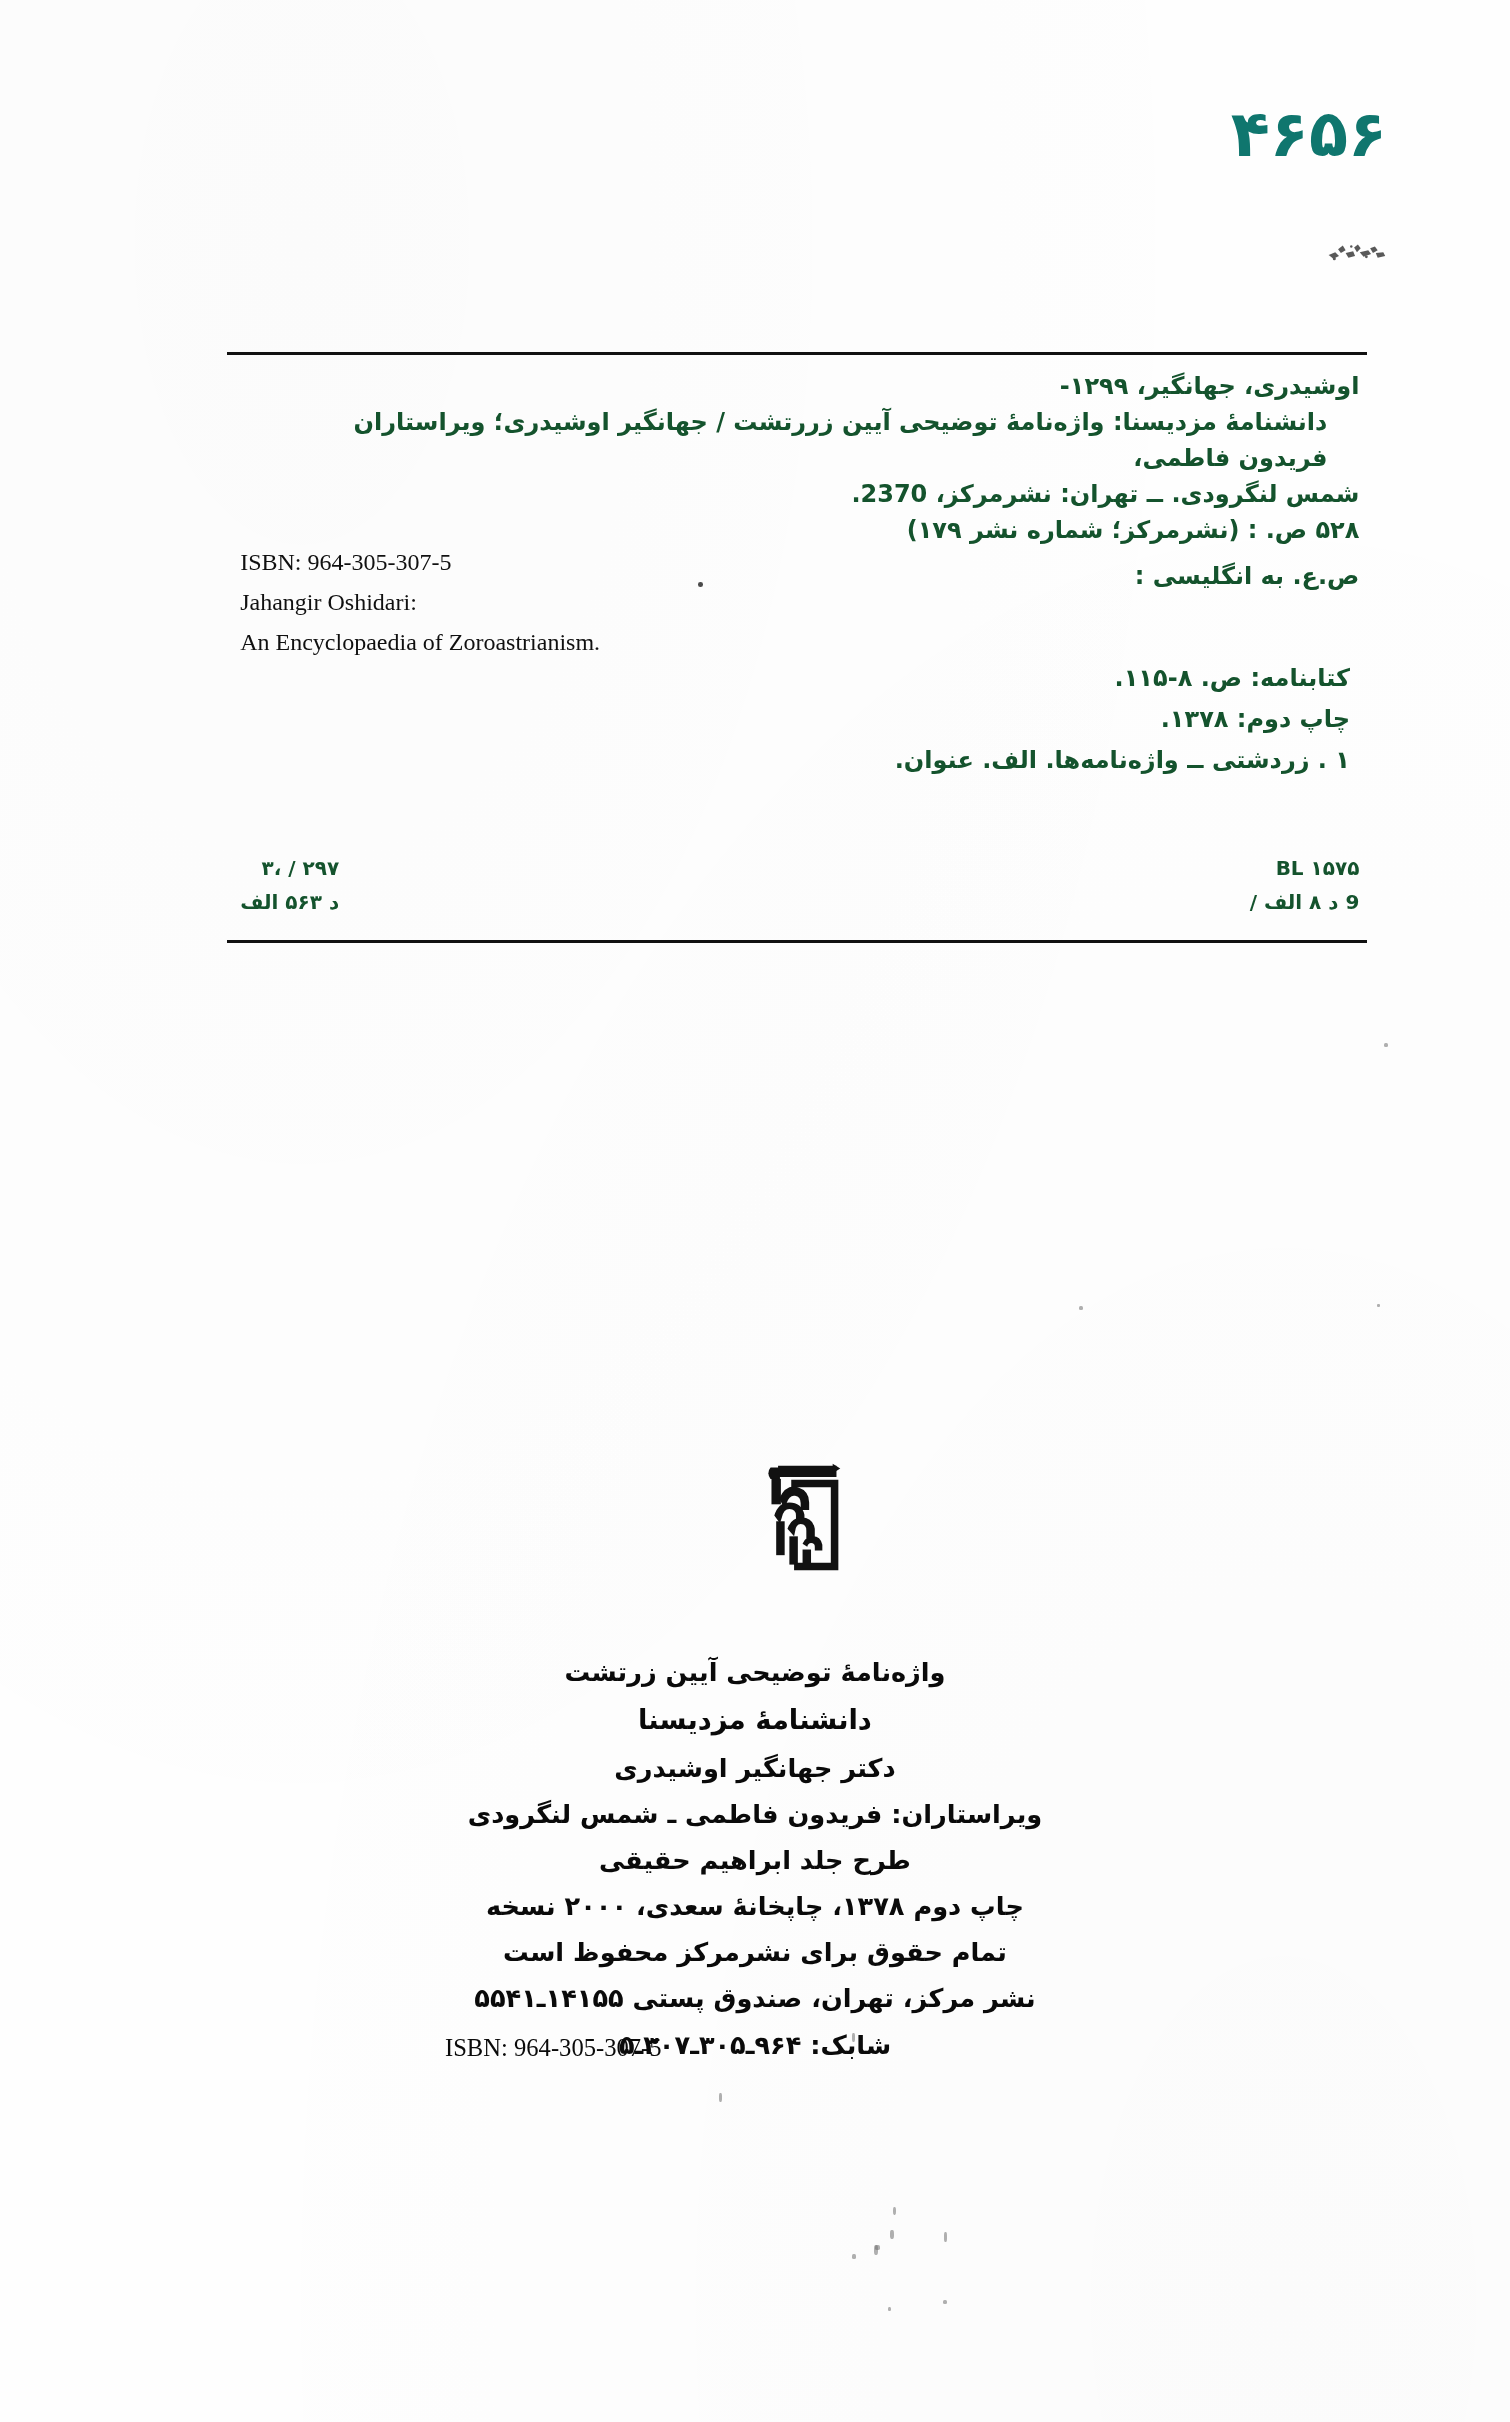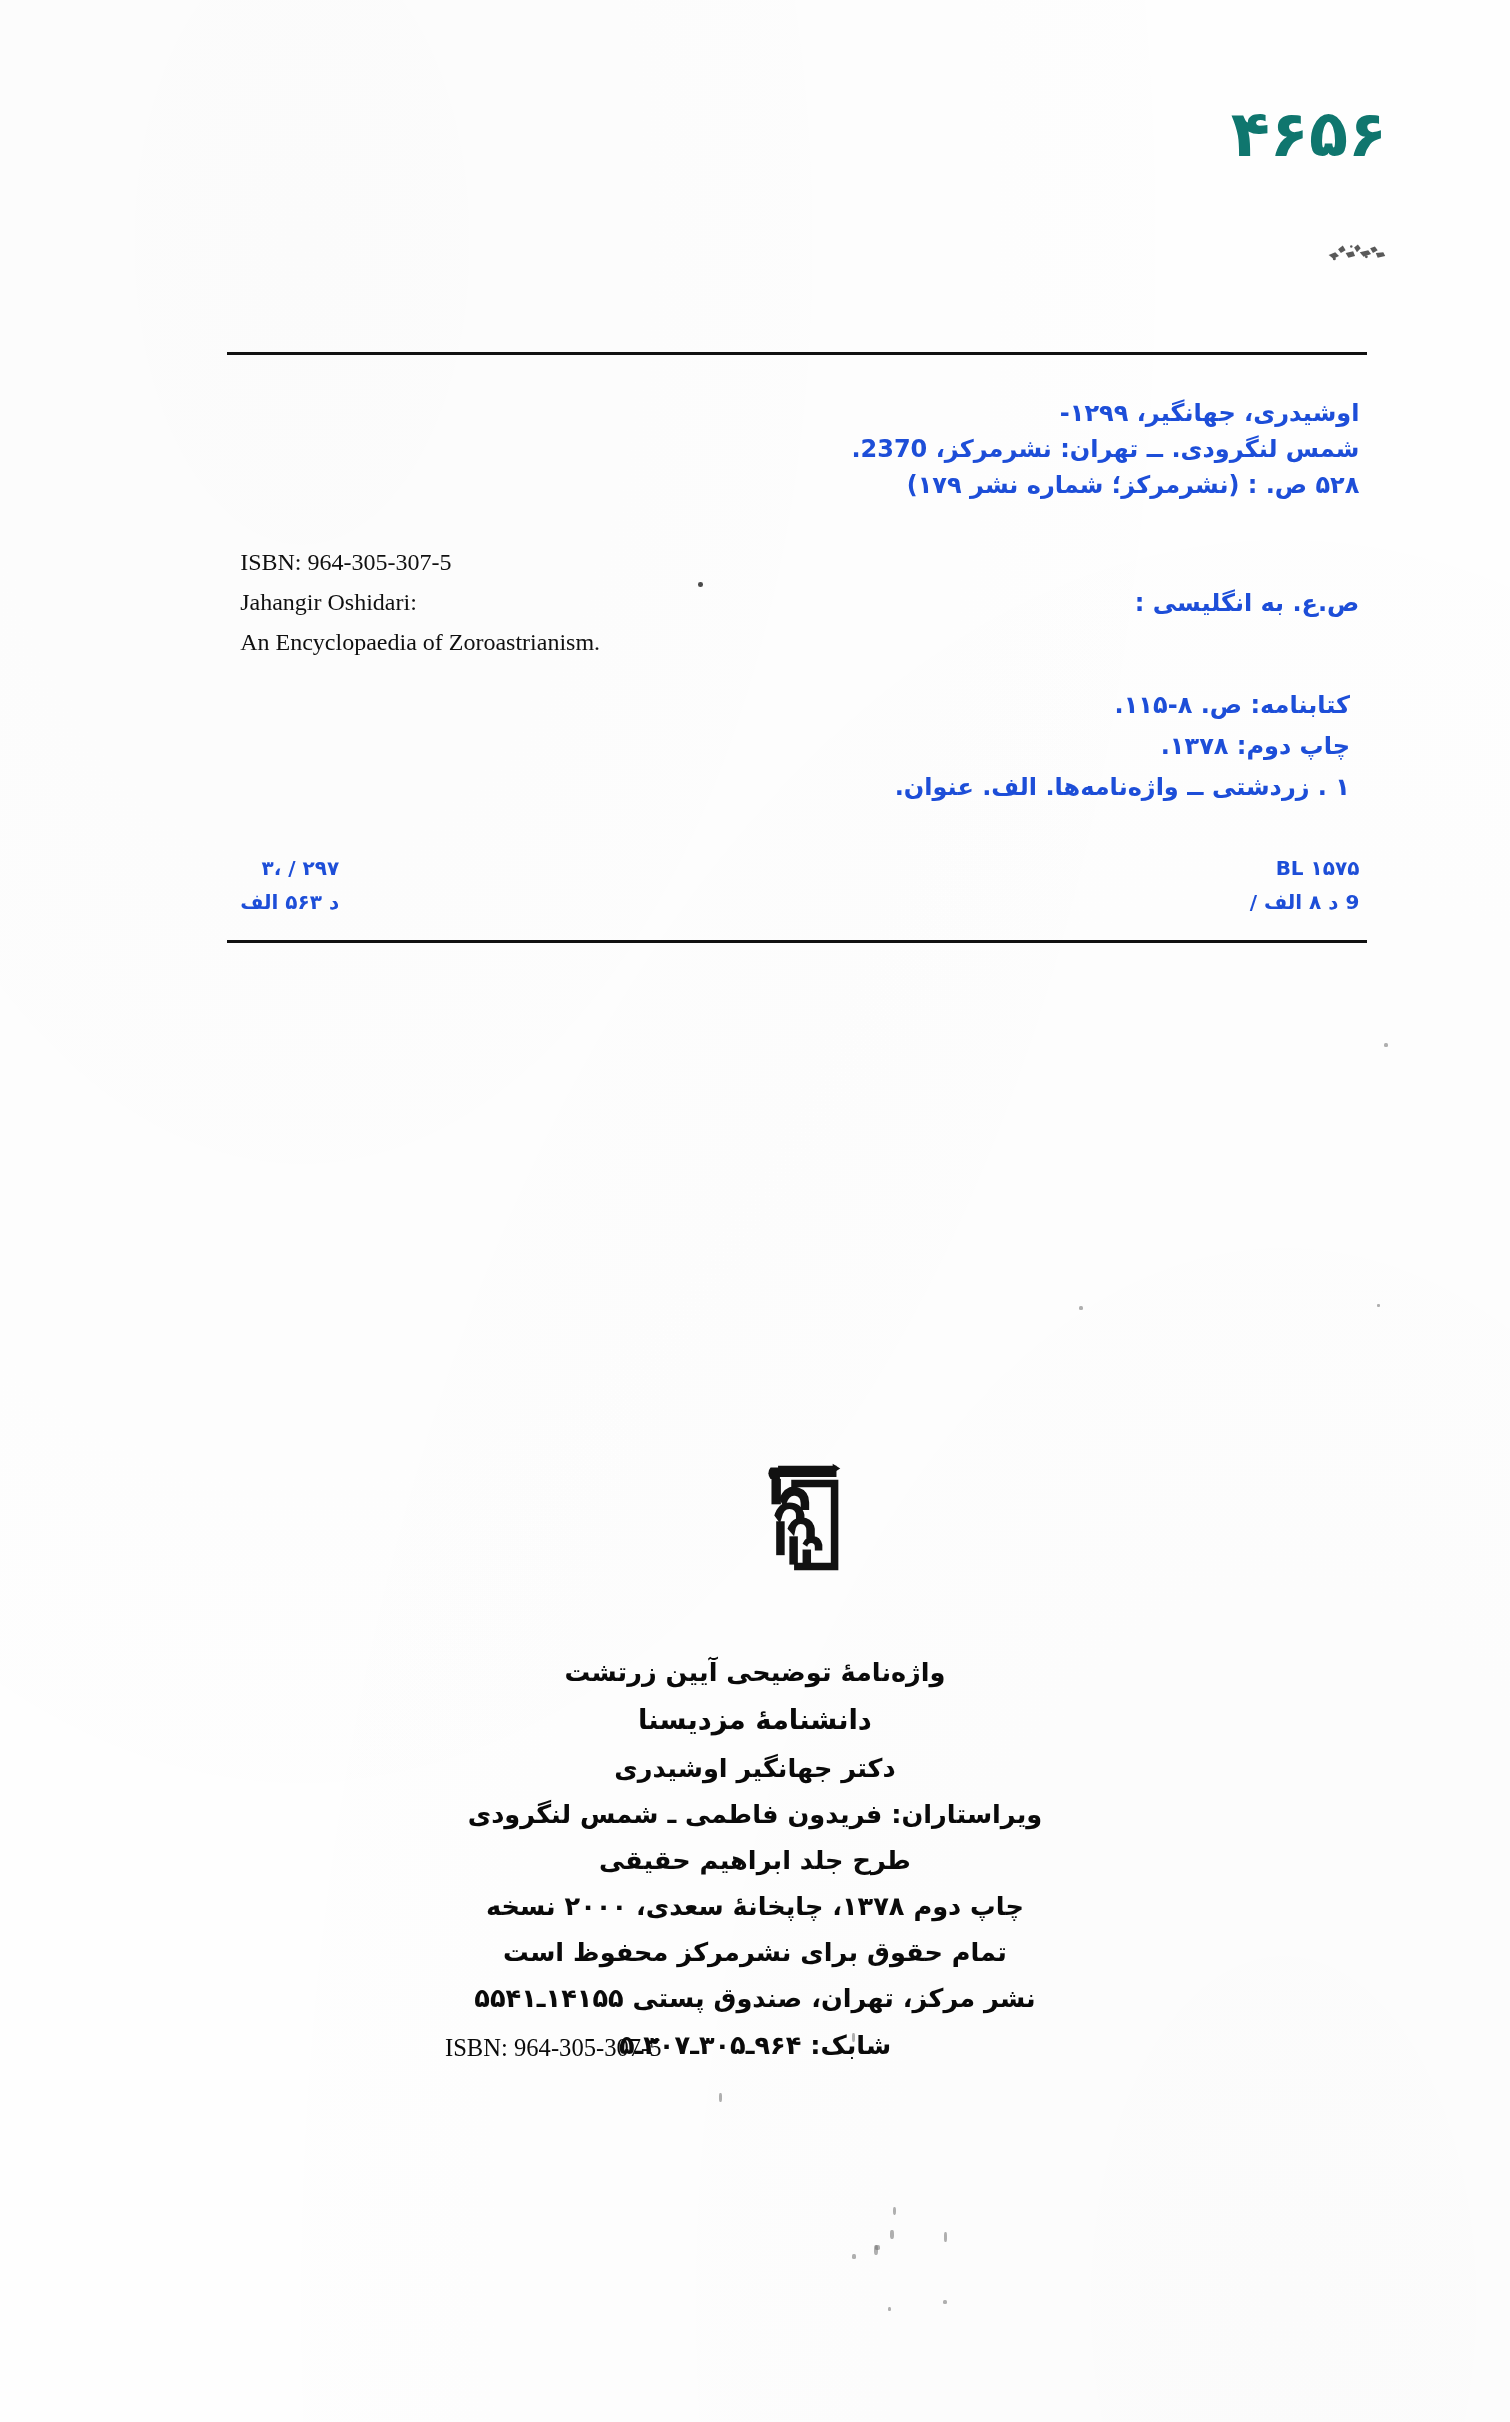--- a/index.html
+++ b/index.html
@@ -76,22 +76,21 @@
     height: 100%;
   }
 
   .cip-fa {
     direction: rtl;
     text-align: right;
     font-family: "DejaVu Sans", "Liberation Sans", sans-serif;
     font-size: 24px;
     line-height: 36px;
     font-weight: 600;
-    color: #1d4ed8;
-    margin-top: 27px;
+    color: #14532d;
   }
   .cip-head {
     position: absolute;
     right: 7.6px;
     top: 13.2px;
     width: 1069px;
   }
   .cip-head .l-indent { padding-right: 32px; }
 
   .cip-eng {
@@ -236,20 +235,21 @@
         <circle cx="46" cy="20" r="1.5"></circle>
       </g>
     </svg>
   </div>
 
   <div class="cip-block">
     <div class="cip-inner">
 
       <div class="cip-head cip-fa">
         <div>اوشیدری، جهانگیر، ۱۲۹۹-</div>
+        <div class="l-indent">دانشنامهٔ مزدیسنا: واژه‌نامهٔ توضیحی آیین زررتشت / جهانگیر اوشیدری؛ ویراستاران فریدون فاطمی،</div>
         <div>شمس لنگرودی. ــ تهران: نشرمرکز، 2370.</div>
         <div>۵۲۸ ص. : (نشرمرکز؛ شماره نشر ۱۷۹)</div>
       </div>
 
       <div class="cip-eng">
         <div>ISBN: 964-305-307-5</div>
         <div>Jahangir Oshidari:</div>
         <div>An Encyclopaedia of Zoroastrianism.</div>
       </div>
 

